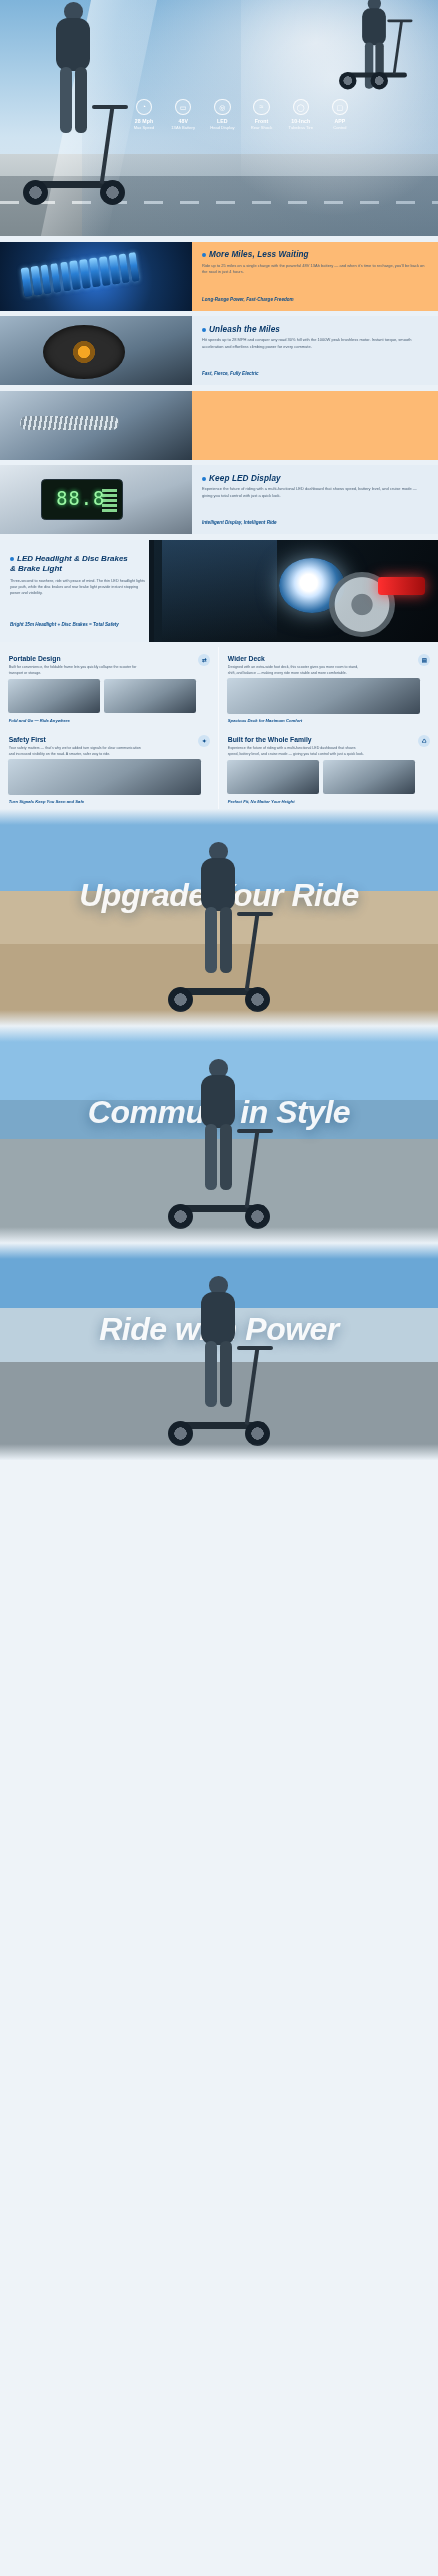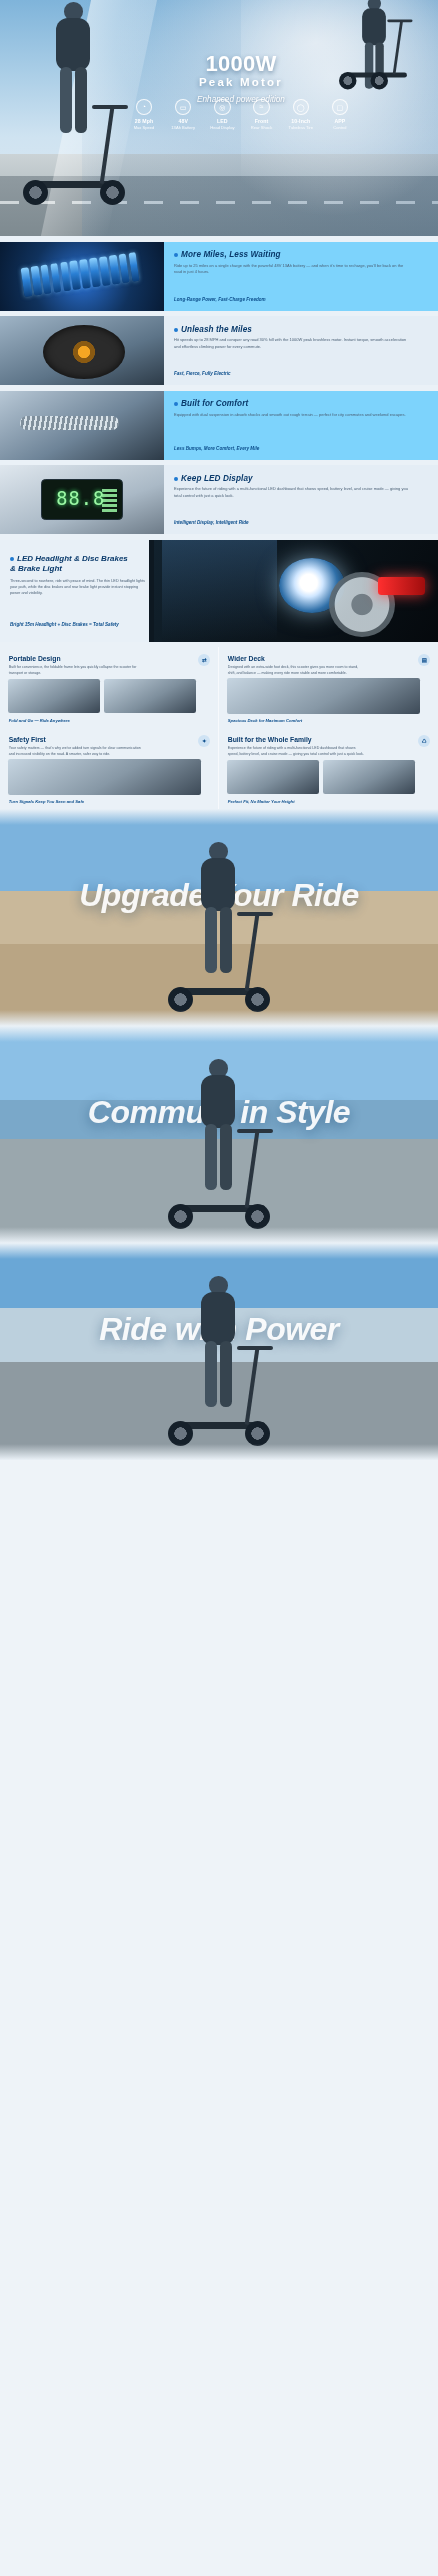--- a/index.html
+++ b/index.html
@@ -76,23 +76,23 @@
     width: 16.4px; height: 16.4px; margin: 0 auto 2.7px; border-radius:50%;
     border: 0.9px solid rgba(255,255,255,.85);
     display:flex; align-items:center; justify-content:center;
     color:#fff; font-size: 7.1px;
     background: rgba(255,255,255,.12);
   }
   .spec .v { font-size: 5.2px; font-weight:700; color:#fff; letter-spacing:0.1px; }
   .spec .l { font-size: 4.1px; color: rgba(255,255,255,.92); margin-top:0.5px; }
 
   
-  .feat { width:438px; height: 69px; position:relative; background:#7dd3fc; display:flex; }
+  .feat { width:438px; height: 69px; position:relative; background:#fdba74; display:flex; }
   .feat.alt { background:#e4edf5; }
-  .feat-img { width: 164px; height:100%; position:relative; overflow:hidden; }
+  .feat-img { width: 192px; height:100%; position:relative; overflow:hidden; }
   .feat-txt { flex:1; padding: 8.8px 12px 0 10px; position:relative; }
   .feat h3 {
     font-size: 8.2px; font-weight: 800; font-style: italic; color:#0a3a6b;
     letter-spacing:0.1px; margin-bottom:3.3px;
   }
   .feat h3 .dot{
     display:inline-block; width:3.8px; height:3.8px; border-radius:50%;
     background:#1f7ad1; margin-right:3.3px; vertical-align: middle;
   }
   .feat p.body { font-size: 4px; line-height: 1.65; color:#4a5f74; max-width: 236px; }
@@ -220,27 +220,20 @@
         <div class="leg"></div>
         <div class="leg2"></div>
         <div class="deck"></div>
         <div class="stem"></div>
         <div class="bar"></div>
         <div class="w1"></div>
         <div class="w2"></div>
       </div>
     </div>
 
-    <div class="hero-copy">
-      <div class="hero-title">
-        <span>1000W</span>
-        <span class="sub">Peak Motor</span>
-      </div>
-      <div class="hero-sub">Enhanced power edition</div>
-    </div>
 
     <div class="hero-specs">
       <div class="spec">
         <div class="ring">◔</div>
         <div class="v">28 Mph</div>
         <div class="l">Max Speed</div>
       </div>
       <div class="spec">
         <div class="ring">▭</div>
         <div class="v">48V</div>
@@ -309,25 +302,20 @@
       <p class="tag">Fast, Fierce, Fully Electric</p>
     </div>
   </section>
 
   <div class="sep"></div>
 
   <section class="feat">
     <div class="feat-img">
       <div class="ph ph-susp"></div>
       <div class="spring"></div>
-    </div>
-    <div class="feat-txt">
-      <h3><span class="dot"></span><span>Built for Comfort</span></h3>
-      <p class="body">Equipped with dual suspension in absorb shocks and smooth out rough terrain — perfect for city commutes and weekend escapes.</p>
-      <p class="tag">Less Bumps, More Comfort, Every Mile</p>
     </div>
   </section>
 
   <div class="sep"></div>
 
   <section class="feat alt">
     <div class="feat-img">
       <div class="ph ph-lcd"></div>
       <div class="lcd">
         <div class="num">88.8</div>

